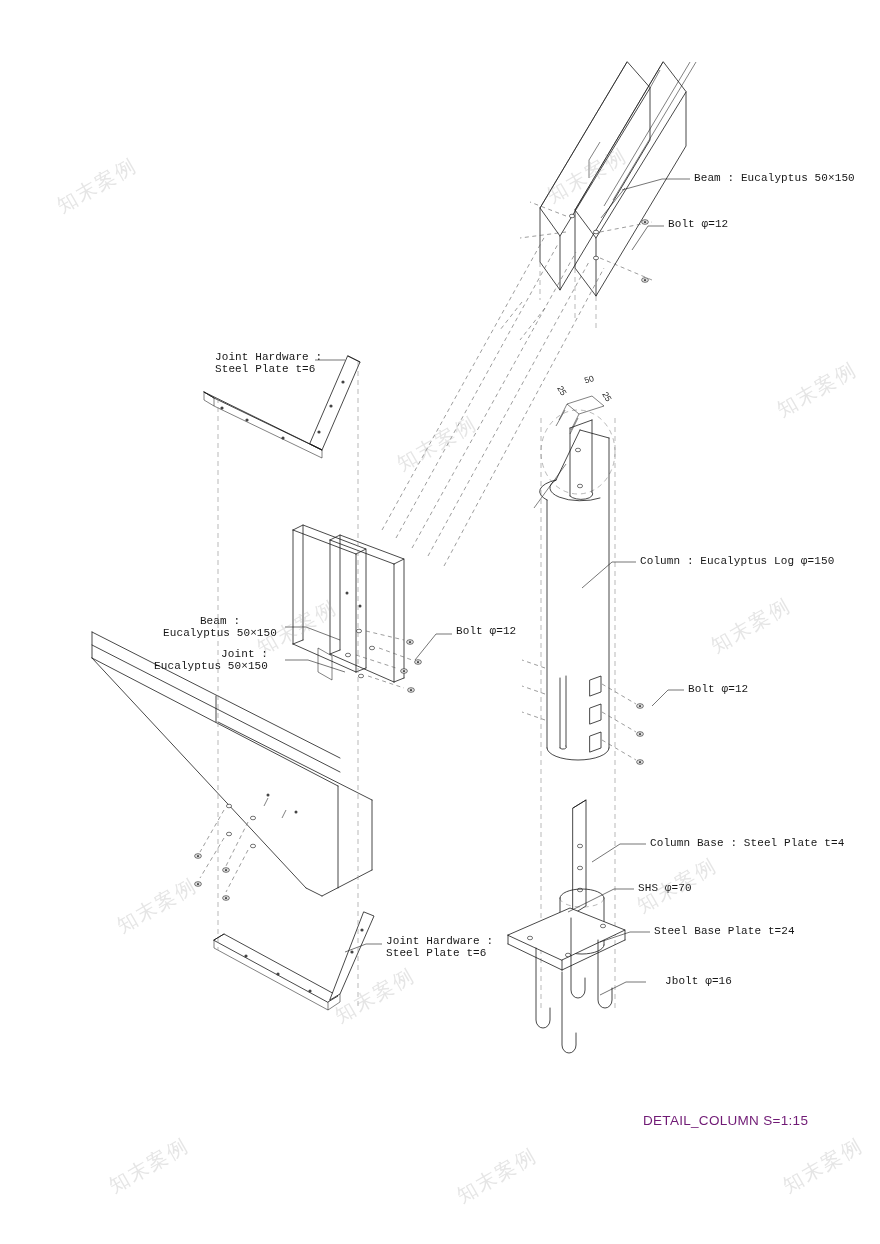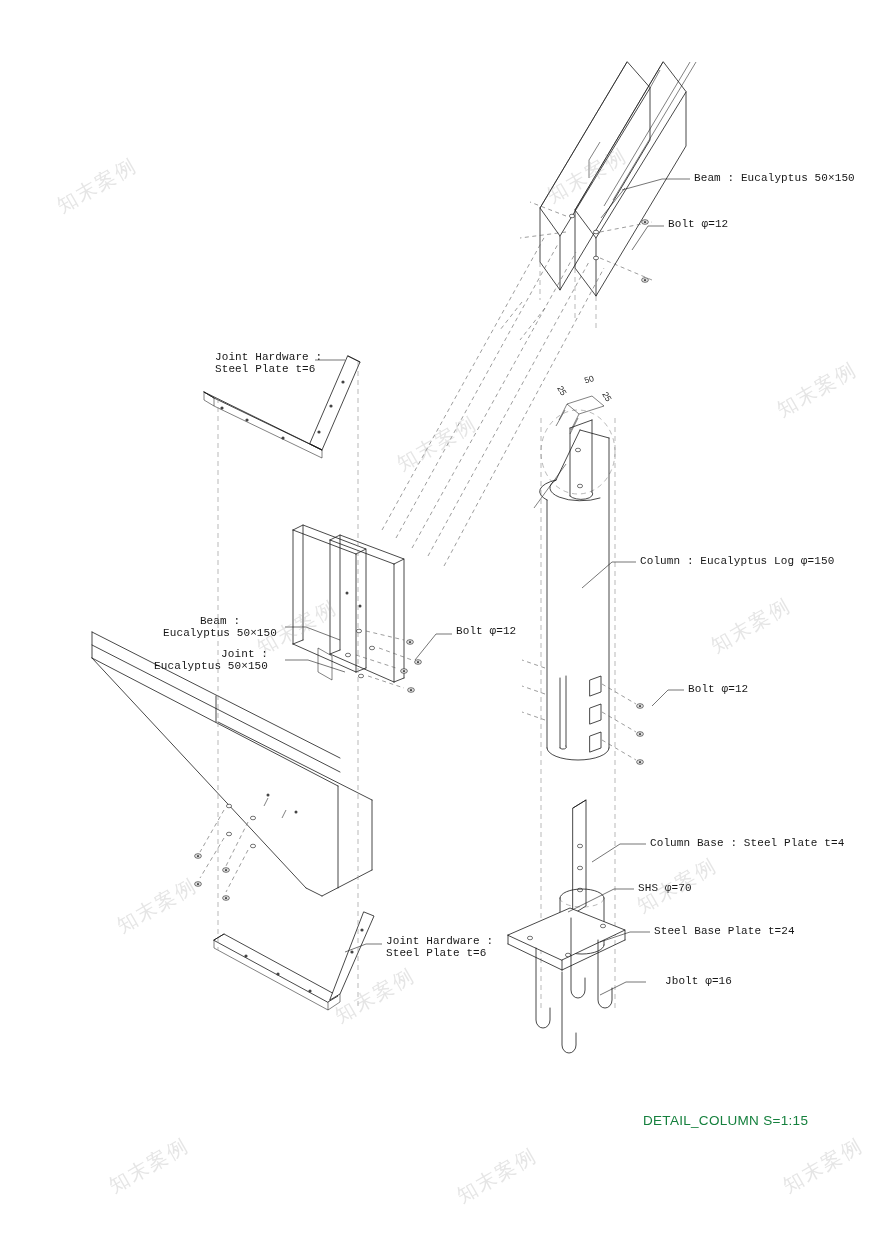--- a/index.html
+++ b/index.html
@@ -36,21 +36,21 @@
     line-height: 11.5px;
     color: #161616;
     white-space: pre;
     letter-spacing: 0.1px;
   }
   .lbl.r { text-align: right; }
   .title {
     position: absolute;
     font-family: "Liberation Sans", sans-serif;
     font-size: 13.5px;
-    color: #15803d;
+    color: #701a75;
     white-space: pre;
     letter-spacing: 0.3px;
     text-align: right;
   }
   .dim {
     position: absolute;
     font-family: "Liberation Sans", sans-serif;
     font-size: 8.5px;
     color: #161616;
     white-space: pre;

